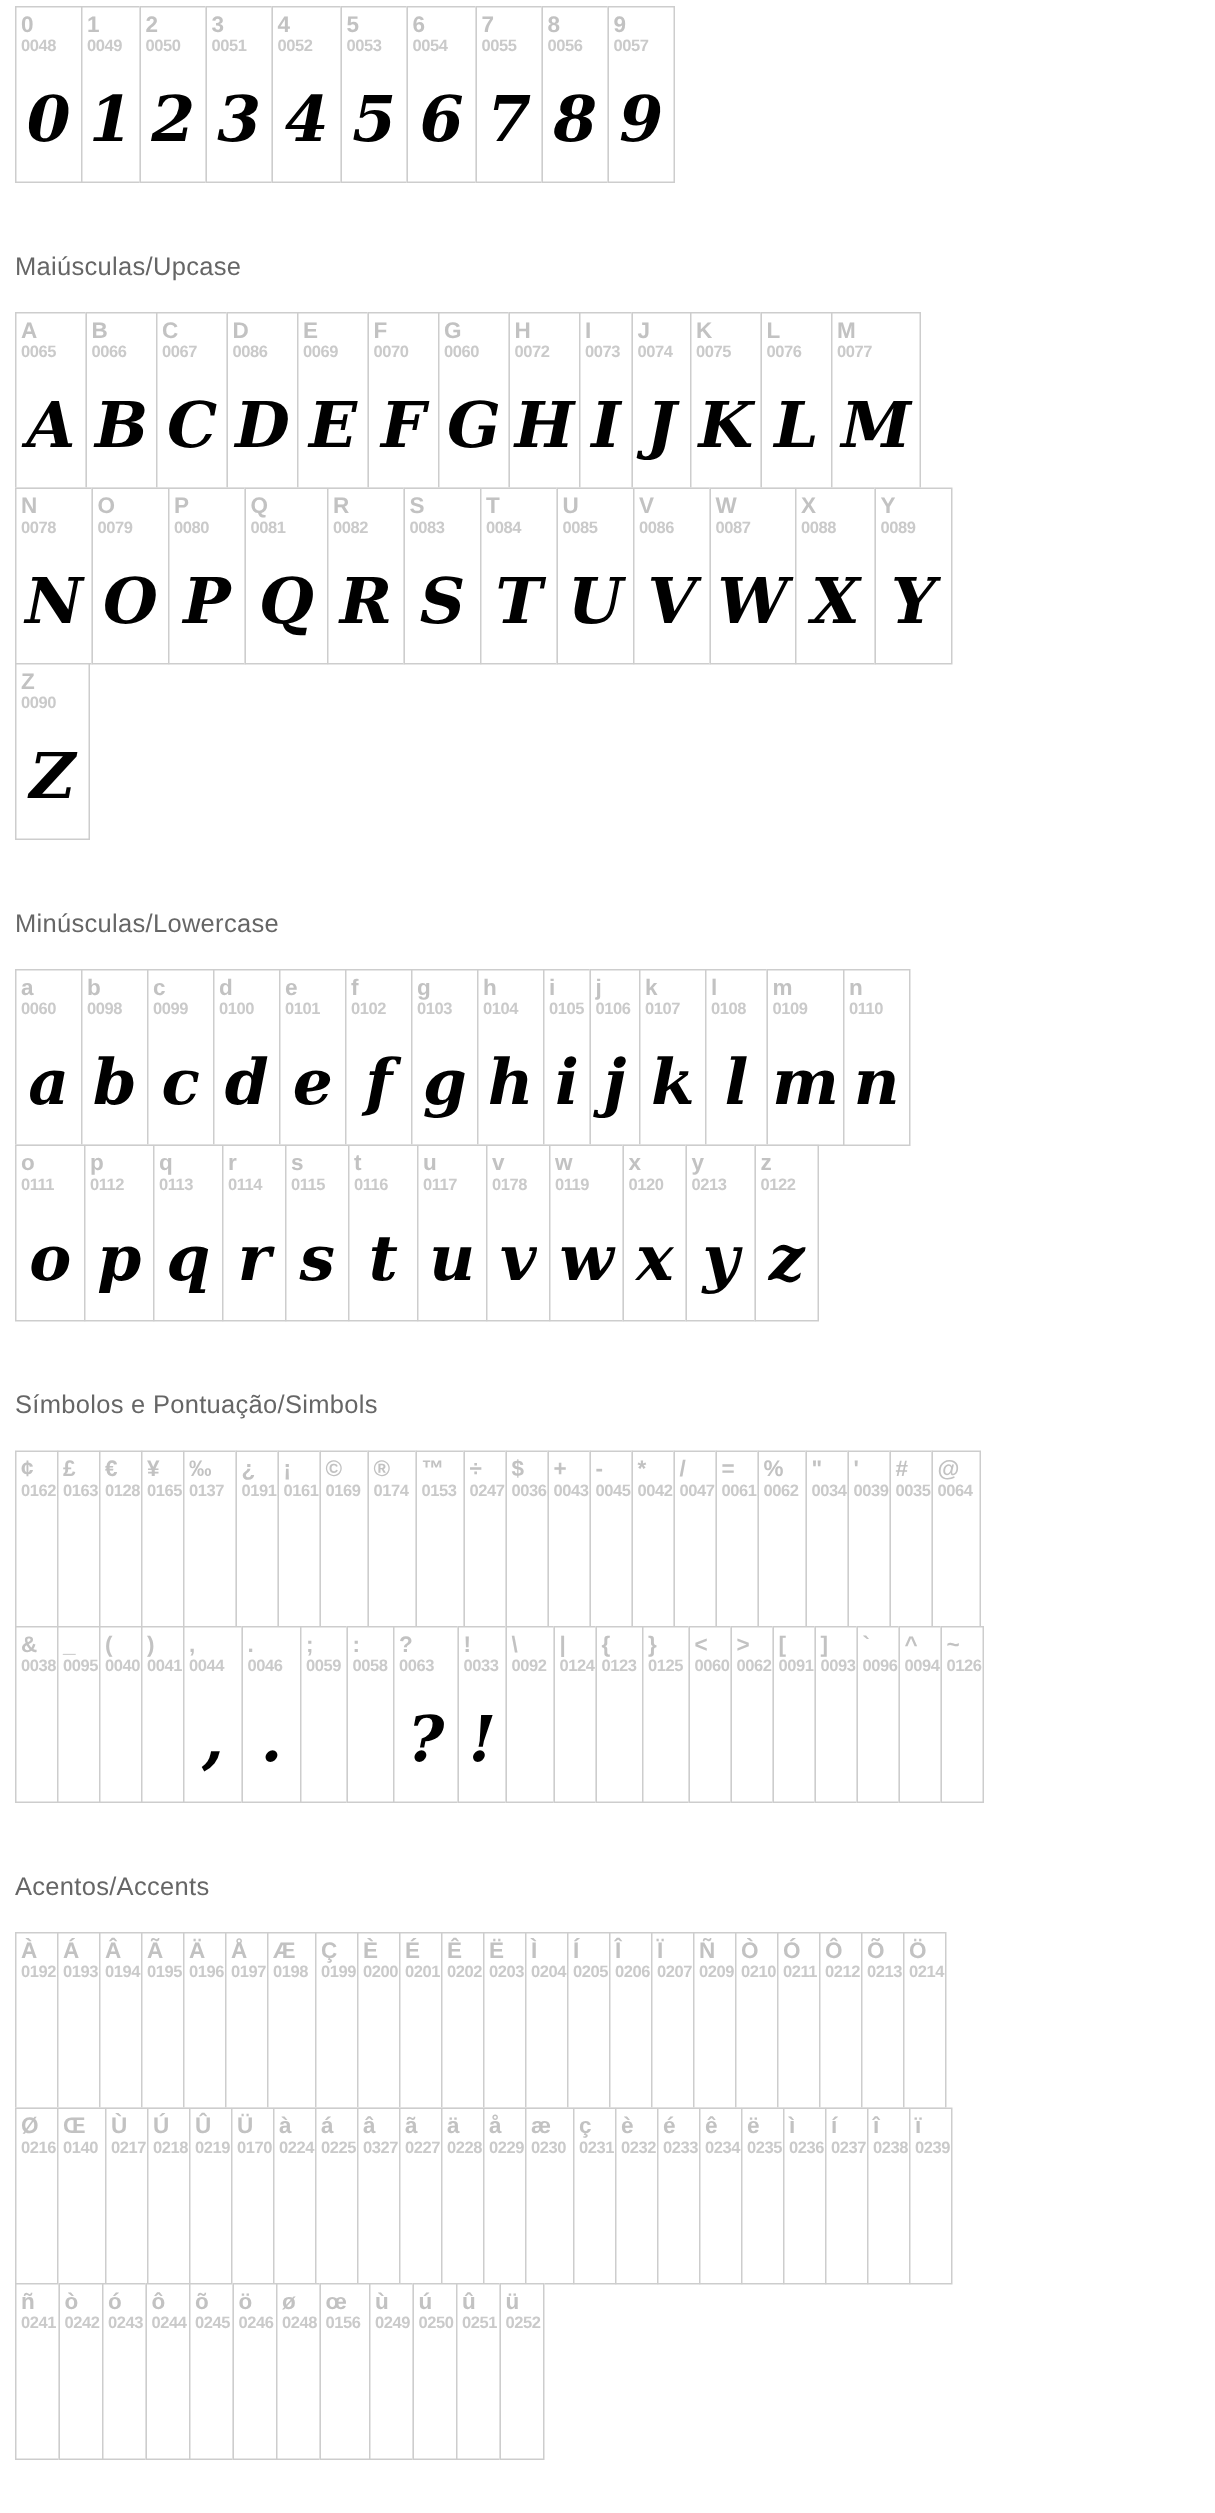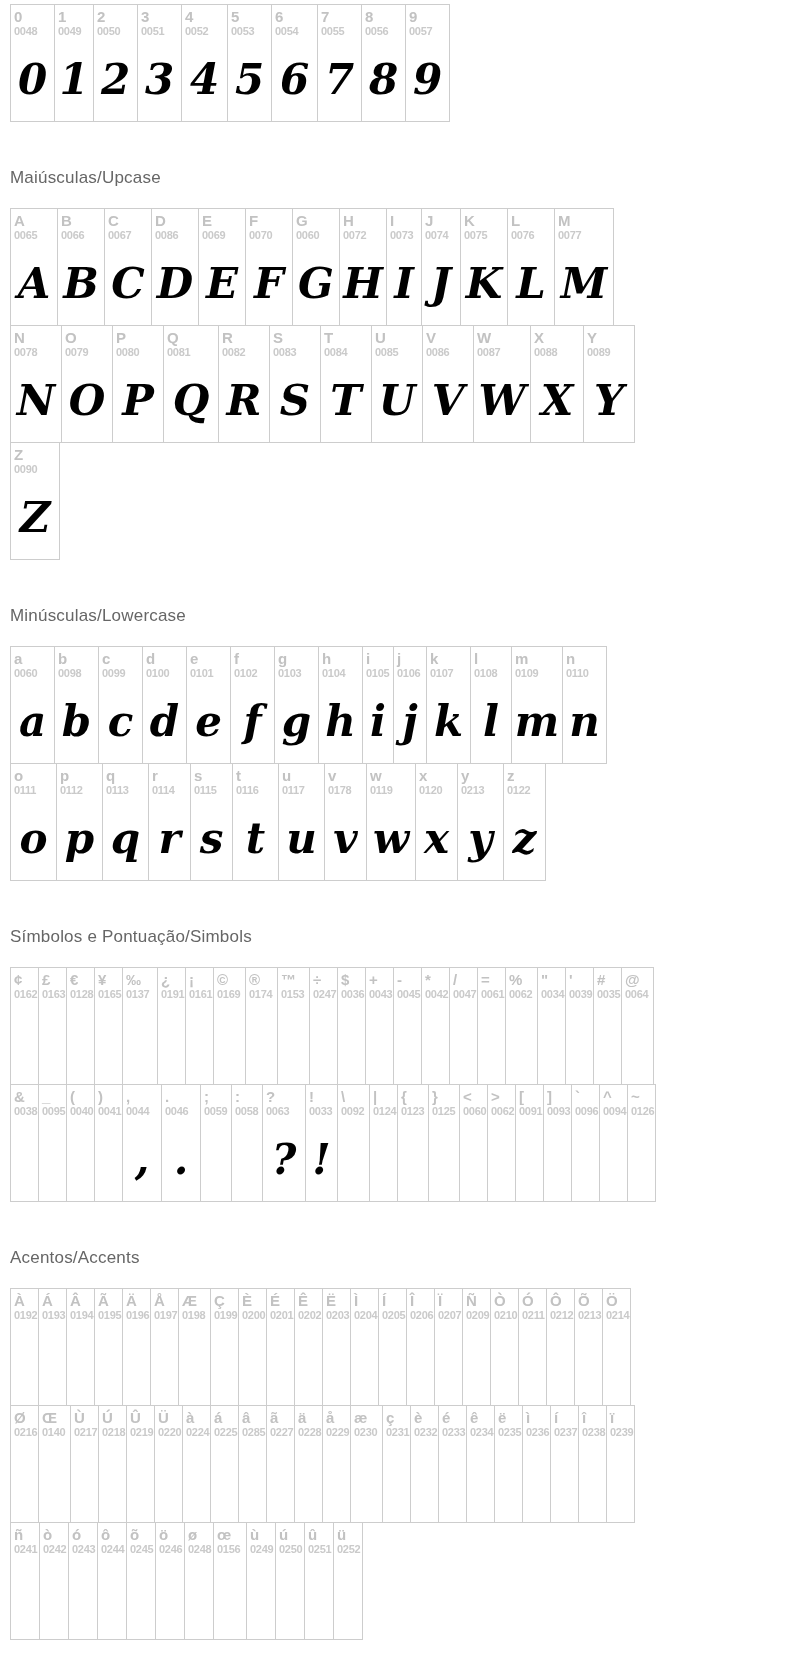--- a/index.html
+++ b/index.html
@@ -761,36 +761,36 @@
           <div class="cell-code">0218</div>
           <div class="cell-glyph"></div>
         </div>
         <div class="char-cell" style="width: 29px;">
           <div class="cell-char">Û</div>
           <div class="cell-code">0219</div>
           <div class="cell-glyph"></div>
         </div>
         <div class="char-cell" style="width: 29px;">
           <div class="cell-char">Ü</div>
-          <div class="cell-code">0220</div>
+          <div class="cell-code">0170</div>
           <div class="cell-glyph"></div>
         </div>
         <div class="char-cell" style="width: 29px;">
           <div class="cell-char">à</div>
           <div class="cell-code">0224</div>
           <div class="cell-glyph"></div>
         </div>
         <div class="char-cell" style="width: 29px;">
           <div class="cell-char">á</div>
           <div class="cell-code">0225</div>
           <div class="cell-glyph"></div>
         </div>
         <div class="char-cell" style="width: 29px;">
           <div class="cell-char">â</div>
-          <div class="cell-code">0285</div>
+          <div class="cell-code">0327</div>
           <div class="cell-glyph"></div>
         </div>
         <div class="char-cell" style="width: 29px;">
           <div class="cell-char">ã</div>
           <div class="cell-code">0227</div>
           <div class="cell-glyph"></div>
         </div>
         <div class="char-cell" style="width: 29px;">
           <div class="cell-char">ä</div>
           <div class="cell-code">0228</div>

